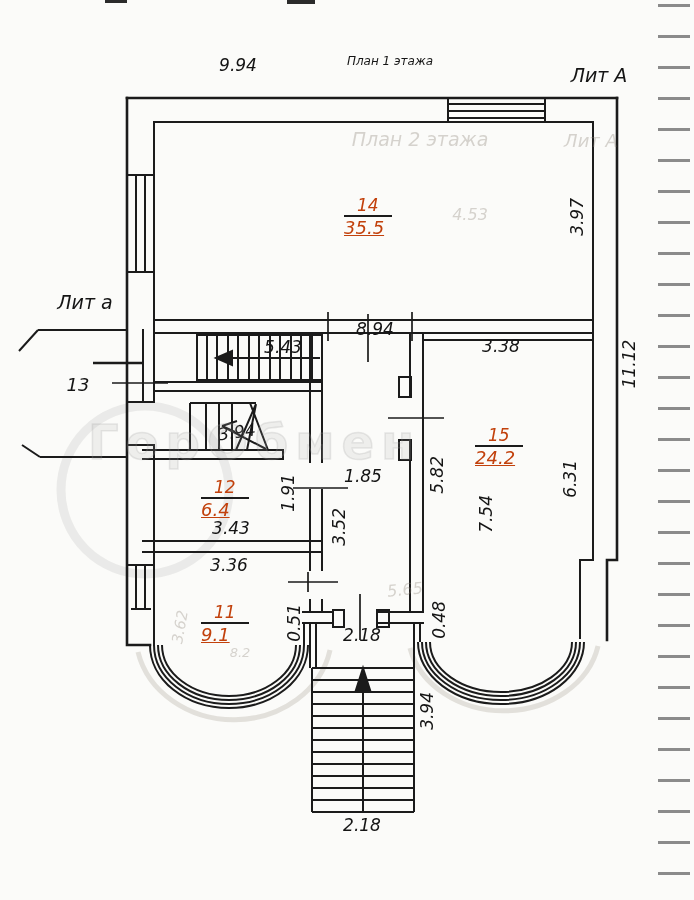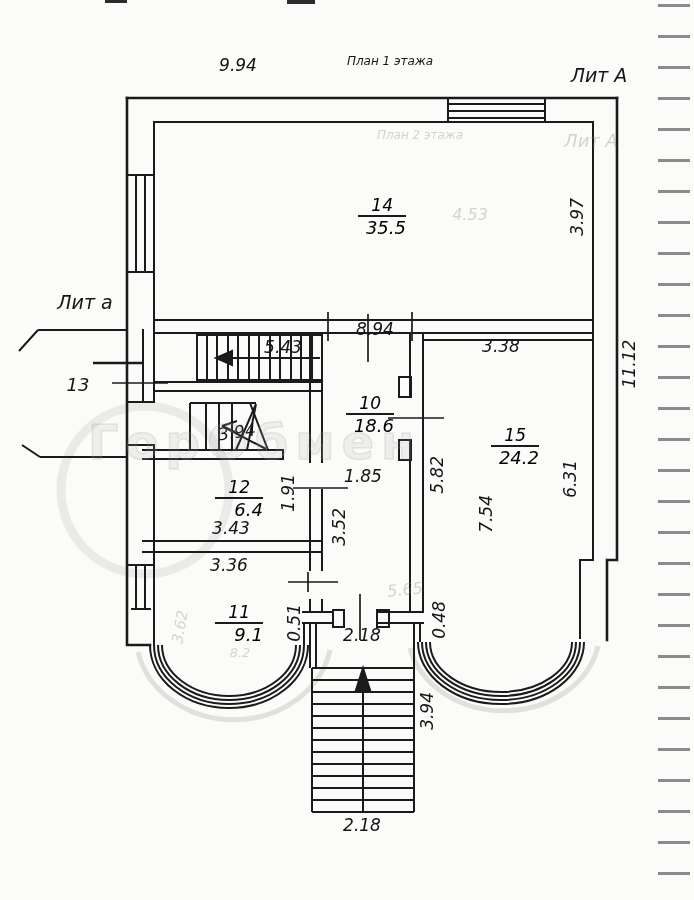--- a/index.html
+++ b/index.html
@@ -4,21 +4,21 @@
 <style>
   html,body{margin:0;padding:0;background:#e8e8e6;}
   #page{position:relative;width:694px;height:900px;background:#fbfbf9;overflow:hidden;
         font-family:"DejaVu Sans","Liberation Sans",sans-serif;color:#161616;}
   svg{position:absolute;left:0;top:0;}
   .d{position:absolute;font-style:italic;font-size:17px;line-height:1.05;text-align:center;
      color:#151515;white-space:nowrap;}
   .v{transform:rotate(-90deg);}
   .title{font-size:12px;}
   .lit{font-size:19px;}
-  .room{position:absolute;text-align:right;font-style:italic;color:#000000;}
+  .room{position:absolute;text-align:left;font-style:italic;color:#c2410c;text-decoration:underline;}
   .room .n{display:inline-block;padding:0 13px 0;border-bottom:2px solid #1b1b1b;
            font-size:17px;line-height:1.1;}
   .room .a{font-size:18px;line-height:1.2;}
   .ghost{position:absolute;font-style:italic;color:rgba(141,133,119,0.34);text-align:center;white-space:nowrap;}
   #watermark{position:absolute;left:88px;top:414px;font-size:48px;font-weight:bold;
              letter-spacing:7px;color:rgba(165,165,165,0.14);
              -webkit-text-stroke:1.5px rgba(160,160,160,0.22);white-space:nowrap;}
   #ruler{position:absolute;left:658px;top:4px;width:32px;height:892px;
          background:repeating-linear-gradient(to bottom,#8b8b8b 0 3px,transparent 3px 31px);}
   .topmark{position:absolute;background:#2b2b2b;}
@@ -135,34 +135,30 @@
       <path d="M293,488 H348"></path>
       <path d="M112,383 H168"></path>
     </g>
   </svg>
 
   <div class="d" style="left:206px;top:57px;width:64px;">9.94</div>
   <div class="d title" style="left:308px;top:55px;width:164px;">План 1 этажа</div>
   <div class="d lit" style="left:564px;top:66px;width:70px;">Лит А</div>
   <div class="d lit" style="left:50px;top:293px;width:70px;">Лит а</div>
 
-  <div class="ghost" style="left:330px;top:128px;width:180px;font-size:12px;">План 2 этажа</div>
+  <div class="ghost" style="left:330px;top:128px;width:180px;font-size:19px;">План 2 этажа</div>
   <div class="ghost" style="left:556px;top:130px;width:70px;font-size:18px;">Лит А</div>
   <div class="ghost" style="left:440px;top:205px;width:60px;font-size:16px;">4.53</div>
   <div class="ghost" style="left:375px;top:580px;width:60px;font-size:16px;transform:rotate(-6deg);">5.65</div>
   <div class="ghost" style="left:215px;top:645px;width:50px;font-size:13px;">8.2</div>
   <div class="ghost" style="left:150px;top:618px;width:60px;font-size:15px;transform:rotate(-80deg);">3.62</div>
 
   <div class="room" style="left:344px;top:196px;width:62px;">
     <div class="n">14</div>
     <div class="a">35.5</div>
-  </div>
-  <div class="room" style="left:332px;top:394px;width:62px;">
-    <div class="n">10</div>
-    <div class="a">18.6</div>
   </div>
   <div class="room" style="left:475px;top:426px;width:64px;">
     <div class="n">15</div>
     <div class="a">24.2</div>
   </div>
   <div class="room" style="left:201px;top:478px;width:62px;">
     <div class="n">12</div>
     <div class="a">6.4</div>
   </div>
   <div class="room" style="left:201px;top:603px;width:62px;">

